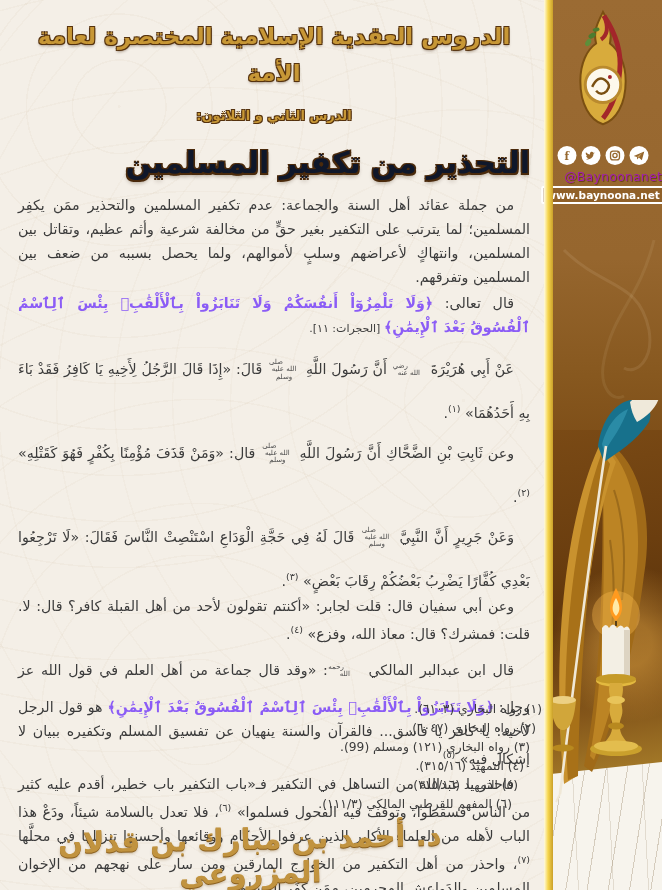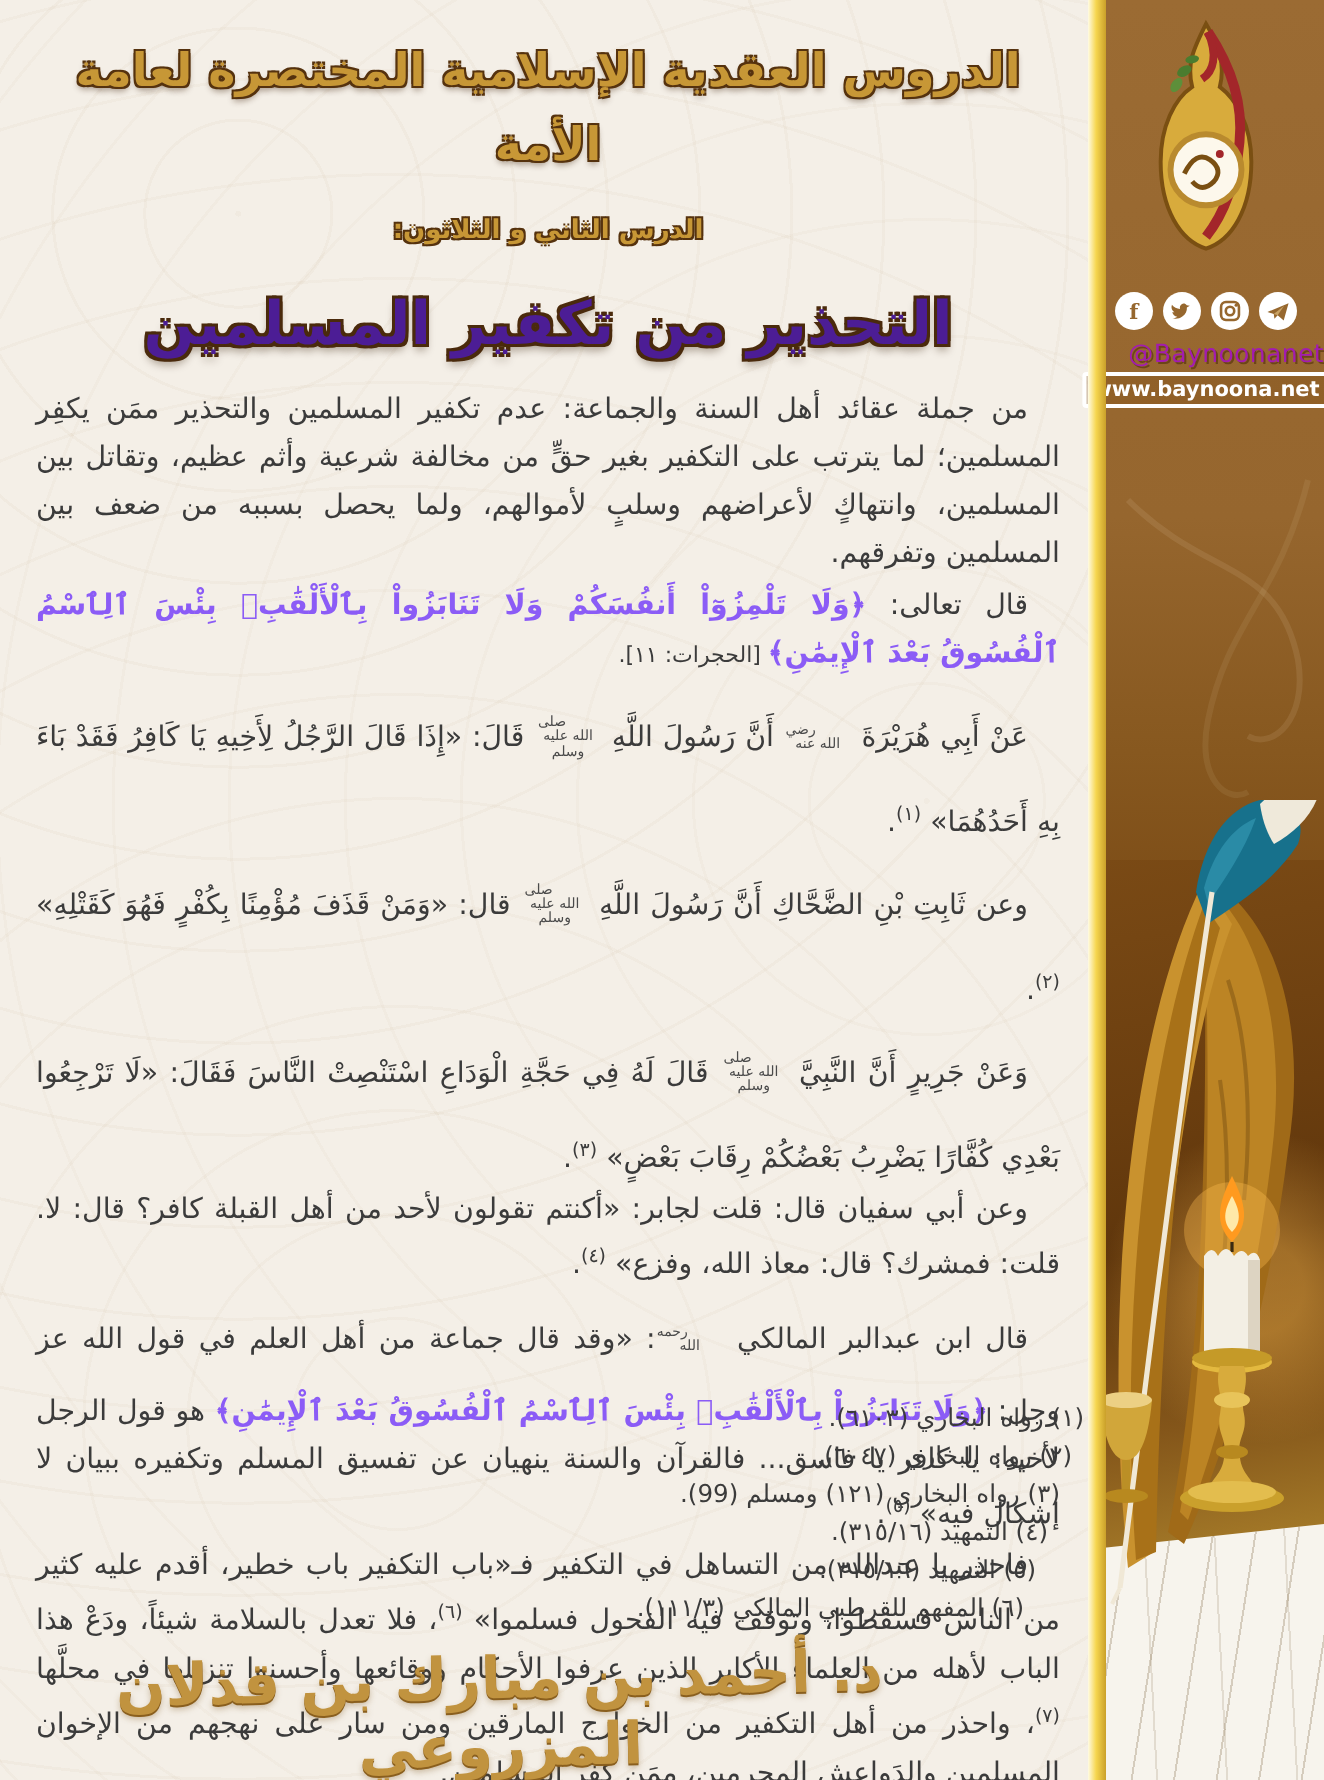--- a/index.html
+++ b/index.html
@@ -27,22 +27,22 @@
     color:#c meet;
     color:#c79736;
     text-shadow:1px 1px 0 #55320e,-1px -1px 0 #55320e,1px -1px 0 #55320e,-1px 1px 0 #55320e,0 2px 3px rgba(60,32,6,.45);
   }
   .h-lesson{
     text-align:center;font-weight:bold;font-size:13px;line-height:30px;margin-top:9px;
     color:#c79736;
     text-shadow:1px 1px 0 #55320e,-1px -1px 0 #55320e,1px -1px 0 #55320e,-1px 1px 0 #55320e;
   }
   .h-title{
-    text-align:center;font-weight:bold;font-size:30px;line-height:44px;margin-top:10px;margin-bottom:8px;
-    color:#4c1d95;
+    text-align:right;font-weight:bold;font-size:30px;line-height:44px;margin-top:10px;margin-bottom:8px;
+    color:#0f172a;
     text-shadow:1.5px 1.5px 0 #4a2a0c,-1.5px -1.5px 0 #4a2a0c,1.5px -1.5px 0 #4a2a0c,-1.5px 1.5px 0 #4a2a0c,0 3px 4px rgba(50,28,6,.4);
   }
   .body-text p{
     margin:2px 0;font-size:14.2px;line-height:24px;text-align:justify;text-indent:16px;
   }
   .verse{color:#8b5cf6;font-weight:bold;}
   .ref{font-size:11px;color:#3b3b3b;}
   .hon{
     display:inline-block;font-size:7px;line-height:1.05;max-width:30px;
     text-align:center;vertical-align:middle;margin:16px 2px;color:#4a4a4a;white-space:normal;

